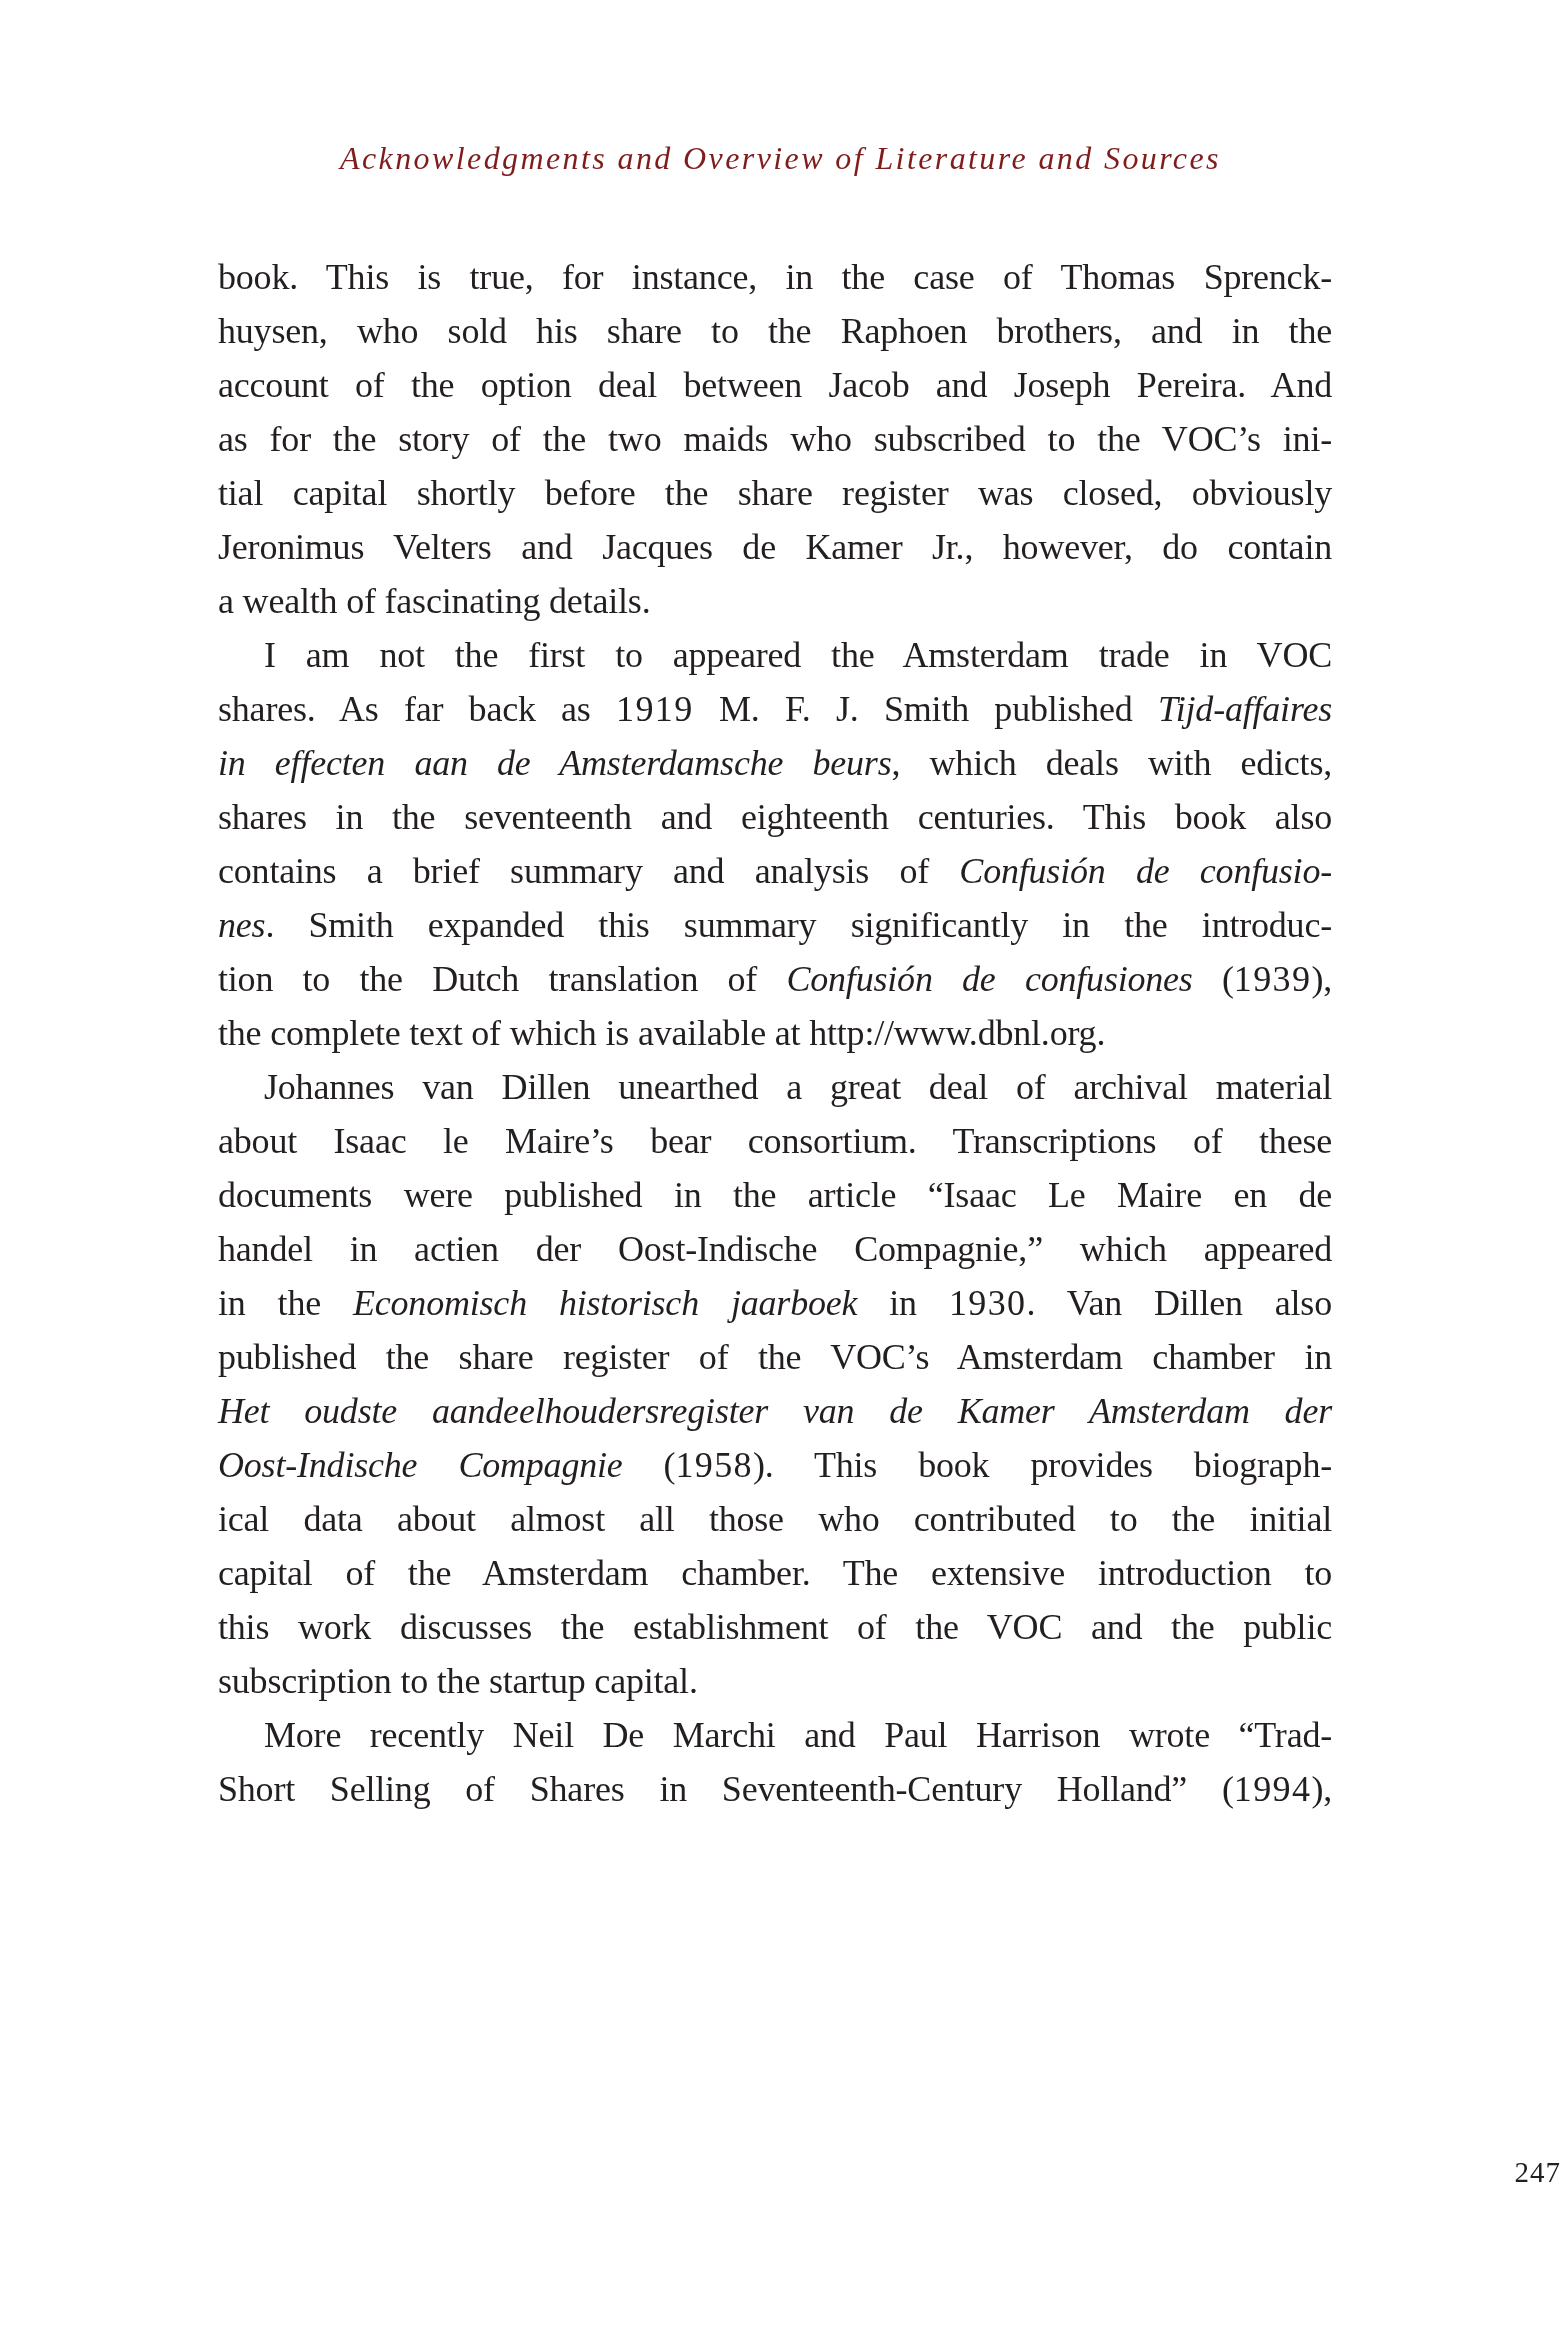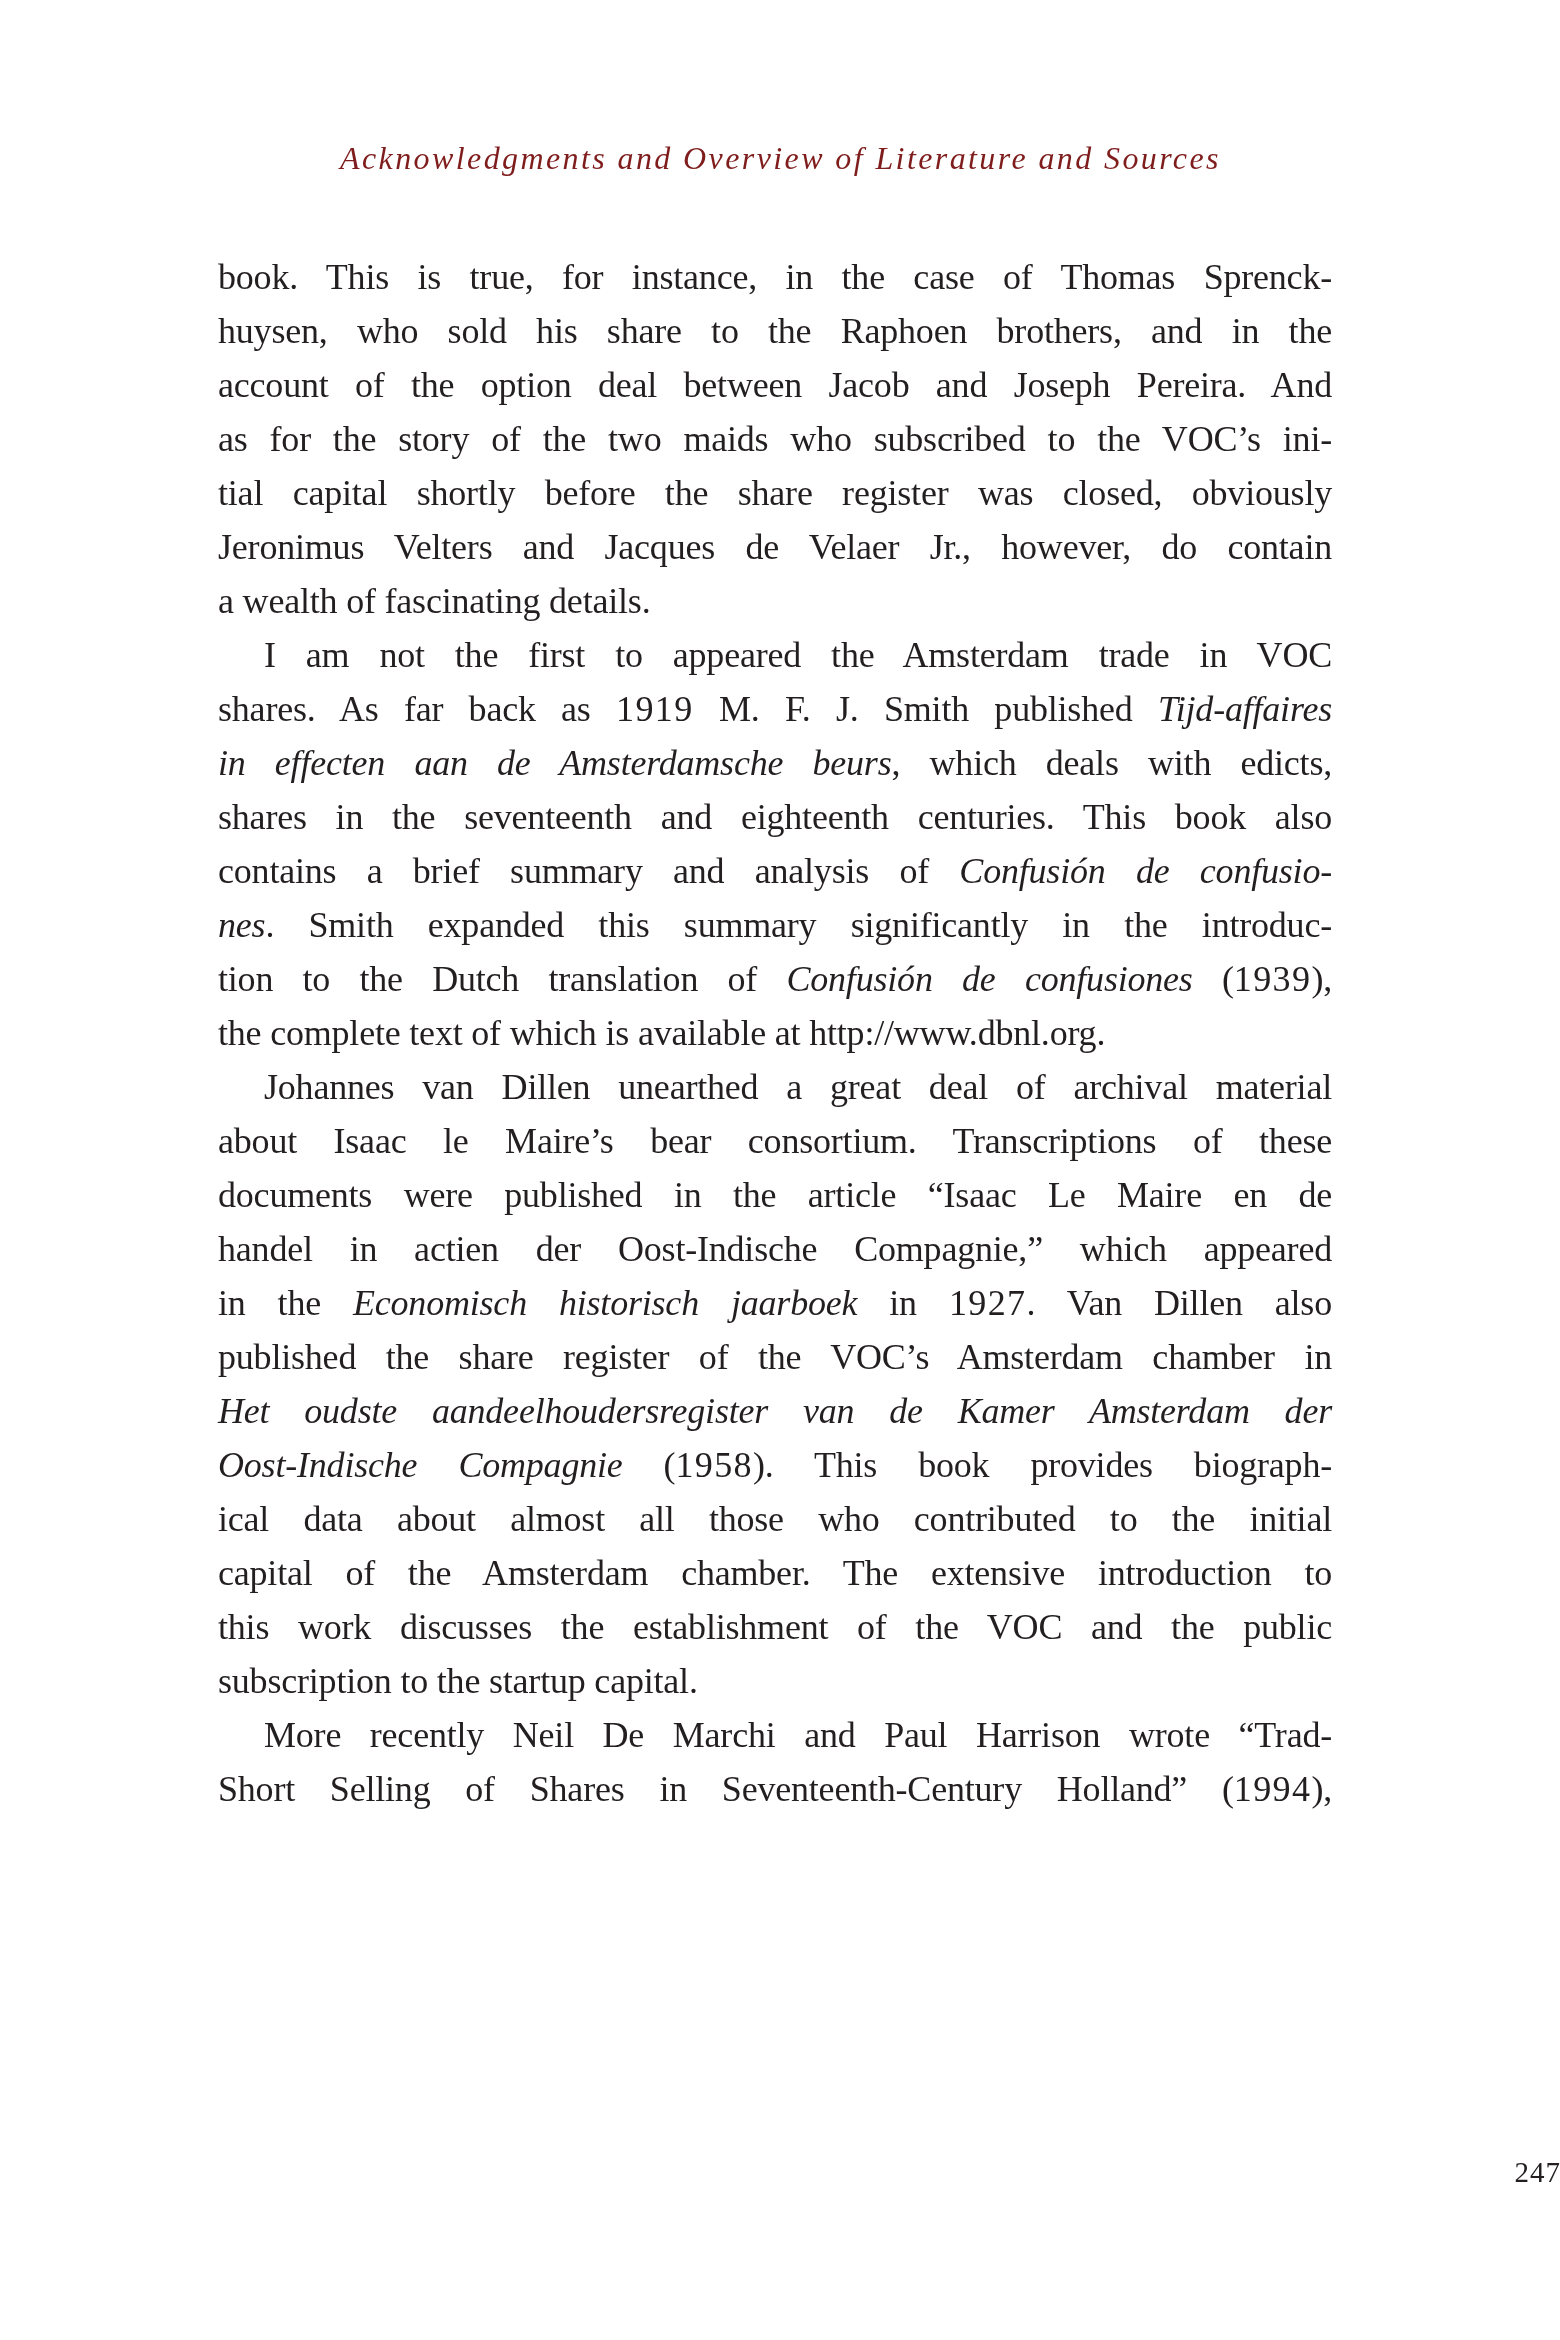--- a/index.html
+++ b/index.html
@@ -72,39 +72,39 @@
 
 <div class="running-head">Acknowledgments and Overview of Literature and Sources</div>
 
 <div class="text-block" id="body-text">
     <div>
       <span class="line"><span>book. This is true, for instance, in the case of Thomas Sprenck-</span></span>
       <span class="line"><span>huysen, who sold his share to the Raphoen brothers, and in the</span></span>
       <span class="line"><span>account of the option deal between Jacob and Joseph Pereira. And</span></span>
       <span class="line"><span>as for the story of the two maids who subscribed to the VOC’s ini-</span></span>
       <span class="line"><span>tial capital shortly before the share register was closed, obviously</span></span>
-      <span class="line"><span>Jeronimus Velters and Jacques de Velaer Jr., however, do contain</span></span>
+      <span class="line"><span>Jeronimus Velters and Jacques de Kamer Jr., however, do contain</span></span>
       <span class="line last"><span>a wealth of fascinating details.</span></span>
     </div>
     <div>
       <span class="line indent"><span>I am not the first to appeared the Amsterdam trade in VOC</span></span>
       <span class="line"><span>shares. As far back as </span><span class="osf">1919</span><span> M. F. J. Smith published </span><i>Tijd-affaires</i></span>
       <span class="line"><i>in effecten aan de Amsterdamsche beurs</i><span>, which deals with edicts,</span></span>
       <span class="line"><span>shares in the seventeenth and eighteenth centuries. This book also</span></span>
       <span class="line"><span>contains a brief summary and analysis of </span><i>Confusión de confusio-</i></span>
       <span class="line"><i>nes</i><span>. Smith expanded this summary significantly in the introduc-</span></span>
       <span class="line"><span>tion to the Dutch translation of </span><i>Confusión de confusiones</i><span> (</span><span class="osf">1939</span><span>),</span></span>
       <span class="line last"><span>the complete text of which is available at http://www.dbnl.org.</span></span>
     </div>
     <div>
       <span class="line indent"><span>Johannes van Dillen unearthed a great deal of archival material</span></span>
       <span class="line"><span>about Isaac le Maire’s bear consortium. Transcriptions of these</span></span>
       <span class="line"><span>documents were published in the article “Isaac Le Maire en de</span></span>
       <span class="line"><span>handel in actien der Oost-Indische Compagnie,” which appeared</span></span>
-      <span class="line"><span>in the </span><i>Economisch historisch jaarboek</i><span> in </span><span class="osf">1927</span><span>. Van Dillen also</span></span>
+      <span class="line"><span>in the </span><i>Economisch historisch jaarboek</i><span> in </span><span class="osf">1930</span><span>. Van Dillen also</span></span>
       <span class="line"><span>published the share register of the VOC’s Amsterdam chamber in</span></span>
       <span class="line"><i>Het oudste aandeelhoudersregister van de Kamer Amsterdam der</i></span>
       <span class="line"><i>Oost-Indische Compagnie</i><span> (</span><span class="osf">1958</span><span>). This book provides biograph-</span></span>
       <span class="line"><span>ical data about almost all those who contributed to the initial</span></span>
       <span class="line"><span>capital of the Amsterdam chamber. The extensive introduction to</span></span>
       <span class="line"><span>this work discusses the establishment of the VOC and the public</span></span>
       <span class="line last"><span>subscription to the startup capital.</span></span>
     </div>
     <div>
       <span class="line indent"><span>More recently Neil De Marchi and Paul Harrison wrote “Trad-</span></span>

